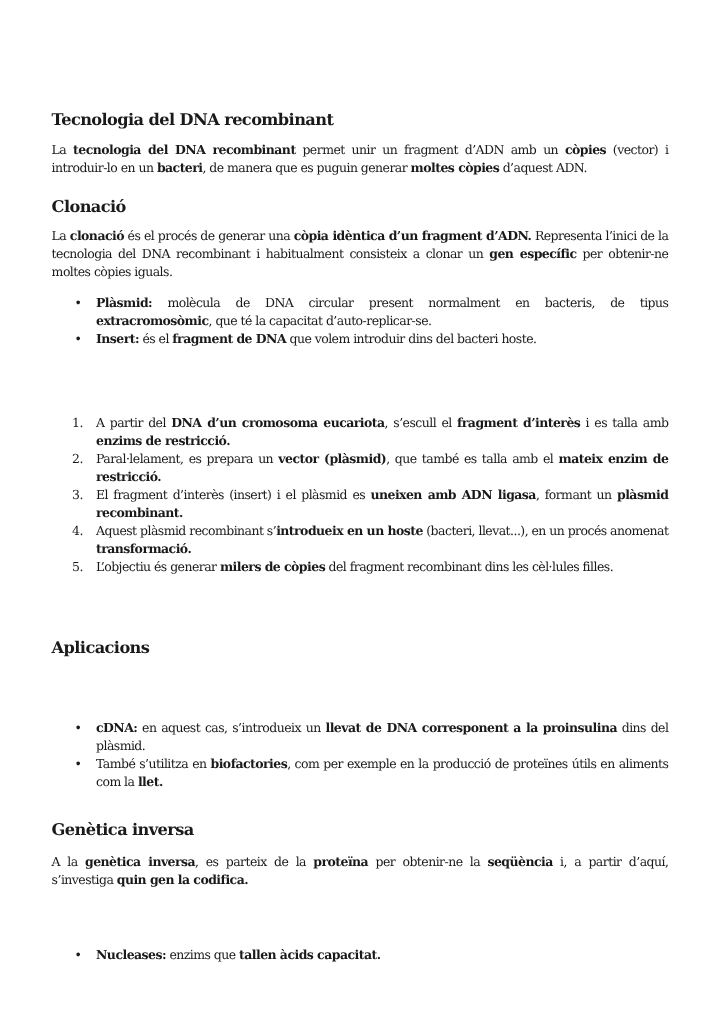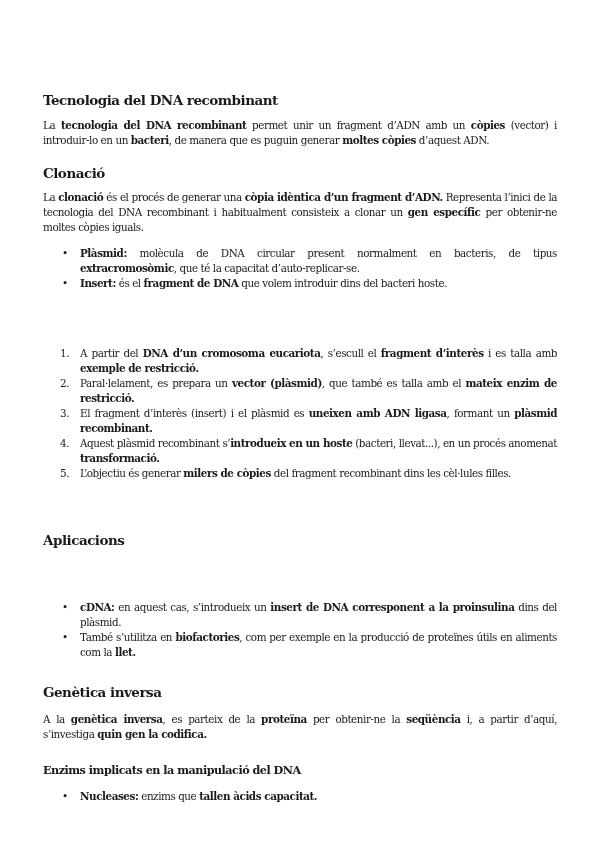--- a/index.html
+++ b/index.html
@@ -28,33 +28,32 @@
   <div class="p" style="top:118px">La <b>tecnologia del DNA recombinant</b> permet unir un fragment d’ADN amb un <b>còpies</b> (vector) i introduir-lo en un <b>bacteri</b>, de manera que es puguin generar <b>moltes còpies</b> d’aquest ADN.</div>
 
   <div class="h2" style="top:165px">Clonació</div>
   <div class="p" style="top:190px">La <b>clonació</b> és el procés de generar una <b>còpia idèntica d’un fragment d’ADN.</b> Representa l’inici de la tecnologia del DNA recombinant i habitualment consisteix a clonar un <b>gen específic</b> per obtenir-ne moltes còpies iguals.</div>
   <ul class="list" style="top:246px">
       <li><span class="bullet">•</span><b>Plàsmid:</b> molècula de DNA circular present normalment en bacteris, de tipus <b>extracromosòmic</b>, que té la capacitat d’auto-replicar-se.</li>
       <li><span class="bullet">•</span><b>Insert:</b> és el <b>fragment de DNA</b> que volem introduir dins del bacteri hoste.</li>
     </ul>
 
   <ol class="list" style="top:346px">
-      <li><span class="num">1.</span>A partir del <b>DNA d’un cromosoma eucariota</b>, s’escull el <b>fragment d’interès</b> i es talla amb <b>exemple de restricció.</b></li>
+      <li><span class="num">1.</span>A partir del <b>DNA d’un cromosoma eucariota</b>, s’escull el <b>fragment d’interès</b> i es talla amb <b>enzims de restricció.</b></li>
       <li><span class="num">2.</span>Paral·lelament, es prepara un <b>vector (plàsmid)</b>, que també es talla amb el <b>mateix enzim de restricció.</b></li>
       <li><span class="num">3.</span>El fragment d’interès (insert) i el plàsmid es <b>uneixen amb ADN ligasa</b>, formant un <b>plàsmid recombinant.</b></li>
       <li><span class="num">4.</span>Aquest plàsmid recombinant s’<b>introdueix en un hoste</b> (bacteri, llevat...), en un procés anomenat <b>transformació.</b></li>
       <li><span class="num">5.</span>L’objectiu és generar <b>milers de còpies</b> del fragment recombinant dins les cèl·lules filles.</li>
     </ol>
 
   <div class="h2" style="top:532px">Aplicacions</div>
   <ul class="list" style="top:600px">
-      <li><span class="bullet">•</span><b>cDNA:</b> en aquest cas, s’introdueix un <b>insert de DNA corresponent a la proinsulina</b> dins del plàsmid.</li>
+      <li><span class="bullet">•</span><b>cDNA:</b> en aquest cas, s’introdueix un <b>llevat de DNA corresponent a la proinsulina</b> dins del plàsmid.</li>
       <li><span class="bullet">•</span>També s’utilitza en <b>biofactories</b>, com per exemple en la producció de proteïnes útils en aliments com la <b>llet.</b></li>
     </ul>
 
   <div class="h2" style="top:684px">Genètica inversa</div>
   <div class="p" style="top:712px">A la <b>genètica inversa</b>, es parteix de la <b>proteïna</b> per obtenir-ne la <b>seqüència</b> i, a partir d’aquí, s’investiga <b>quin gen la codifica.</b></div>
 
-  <div class="h3" style="top:763px">Enzims implicats en la manipulació del DNA</div>
   <ul class="list" style="top:789px">
       <li><span class="bullet">•</span><b>Nucleases:</b> enzims que <b>tallen àcids capacitat.</b></li>
     </ul>
 </div>
 
 </body></html>

